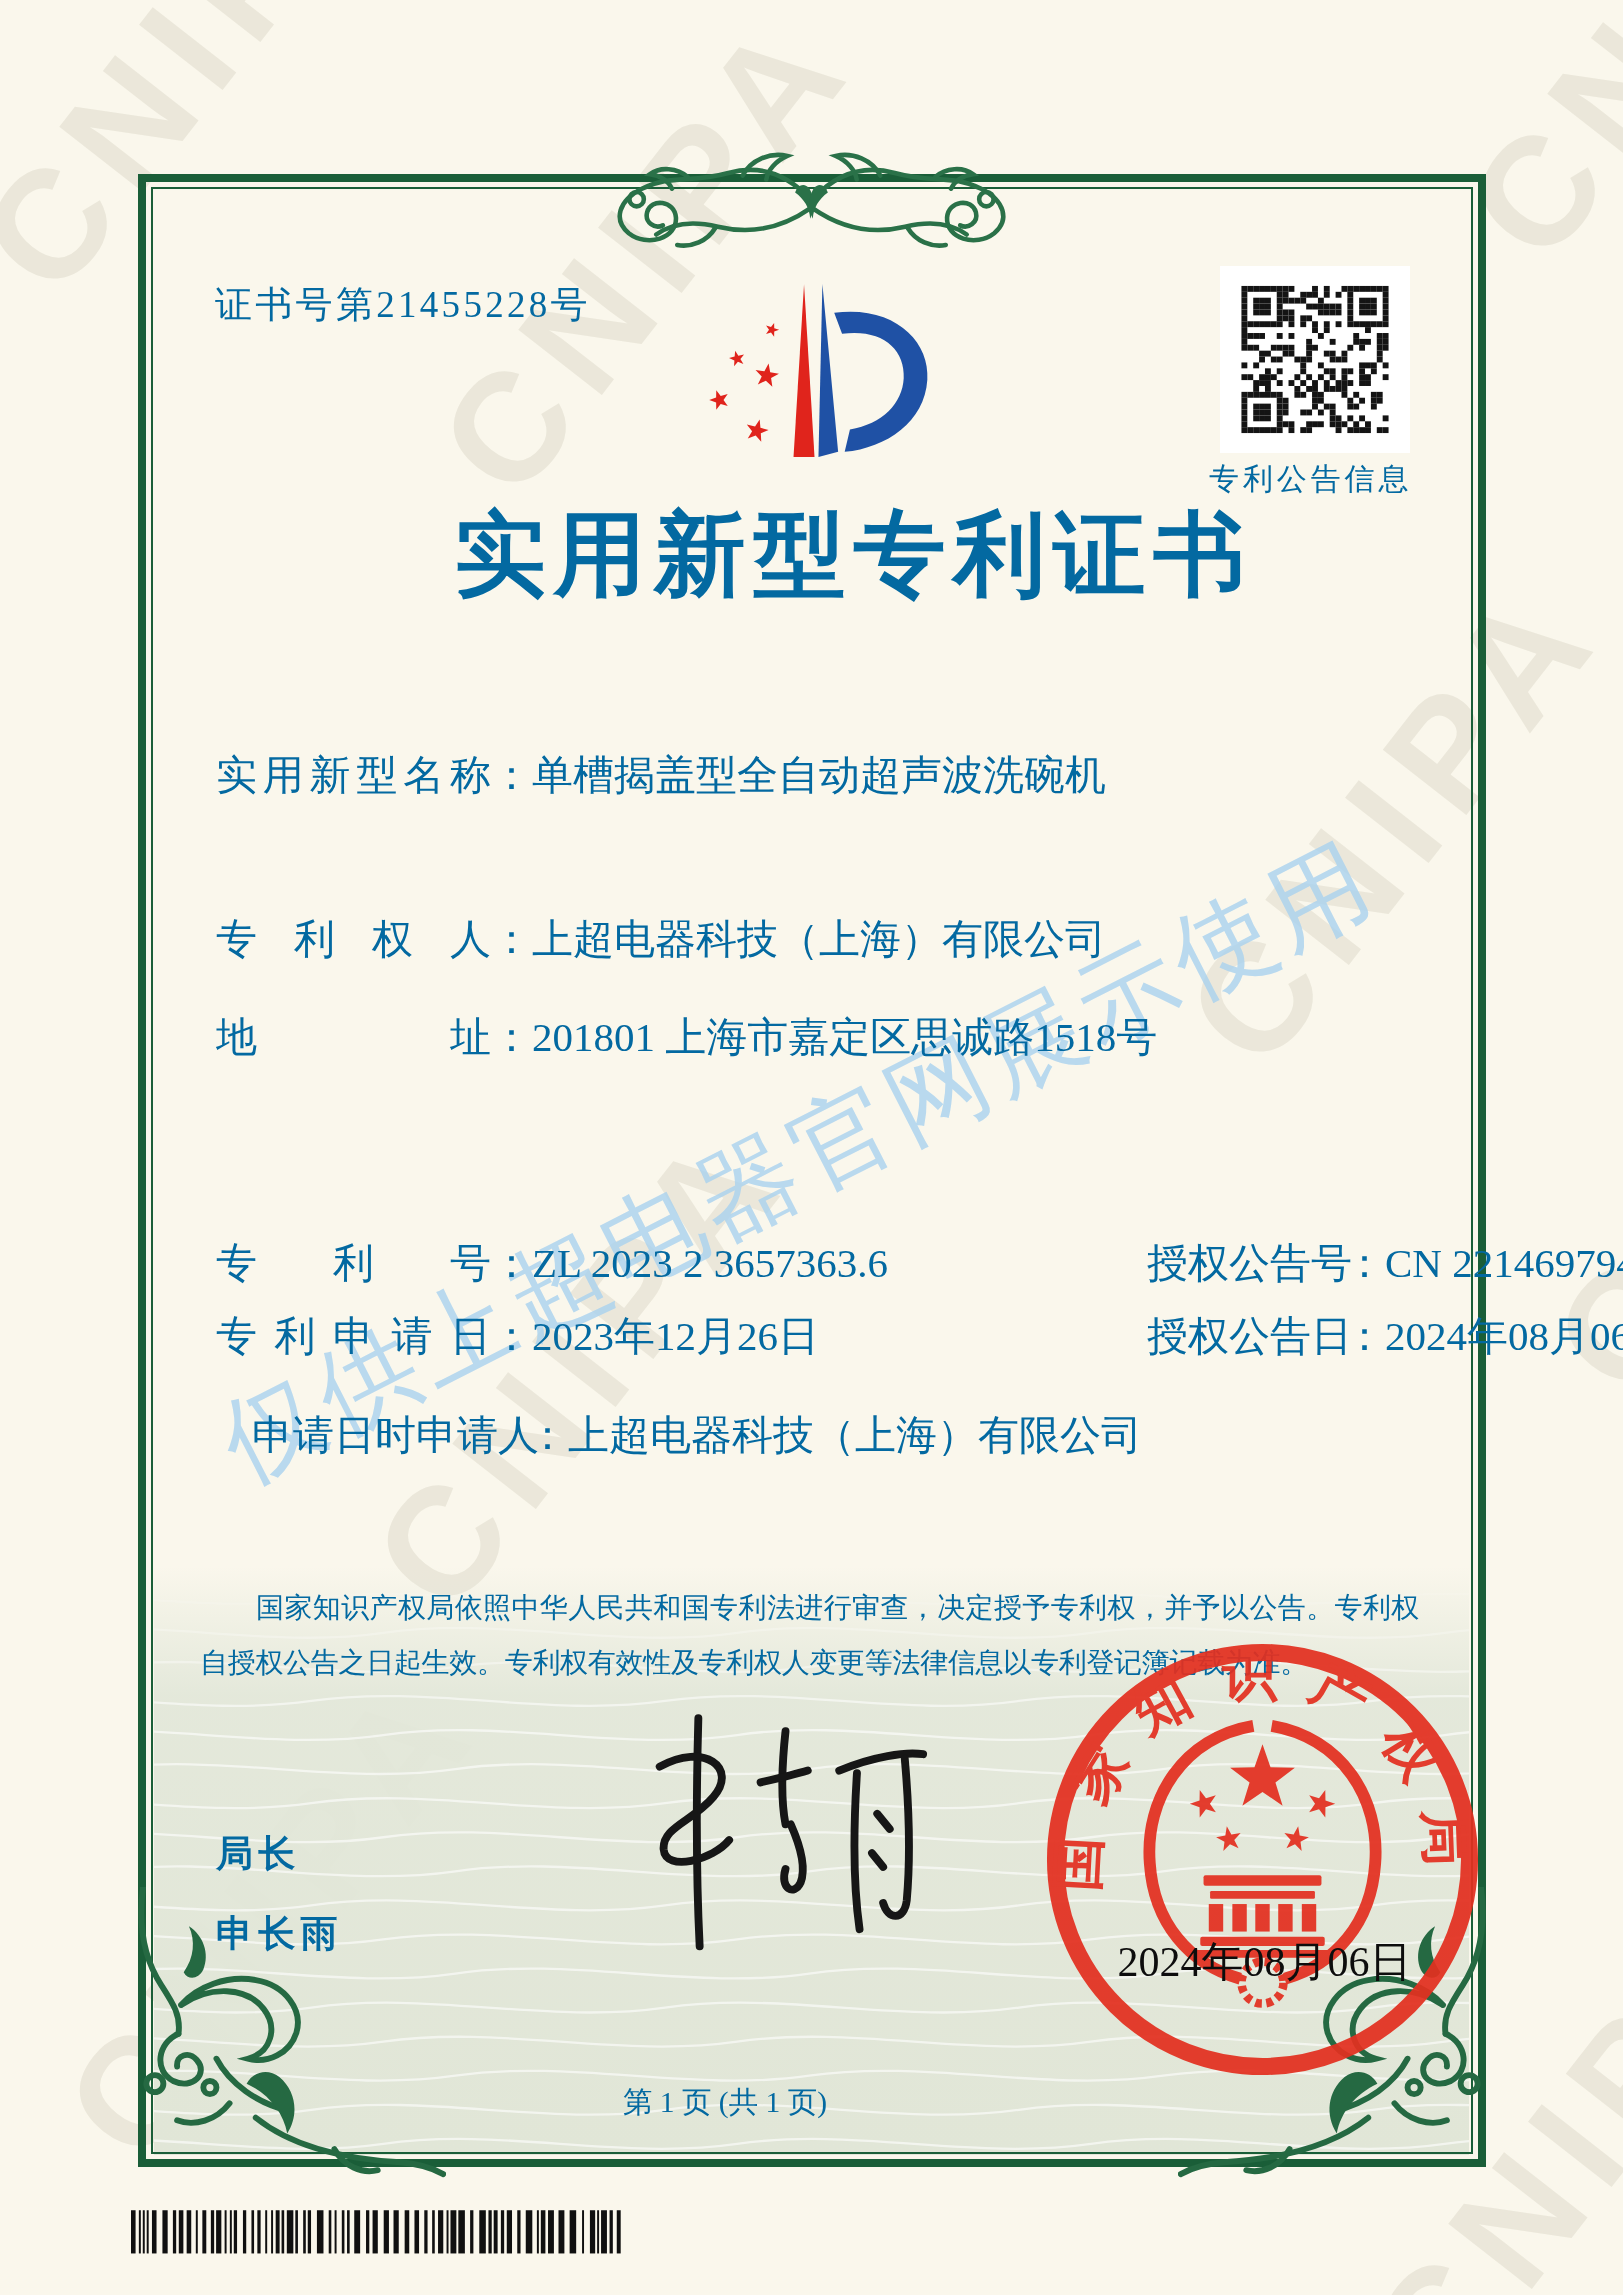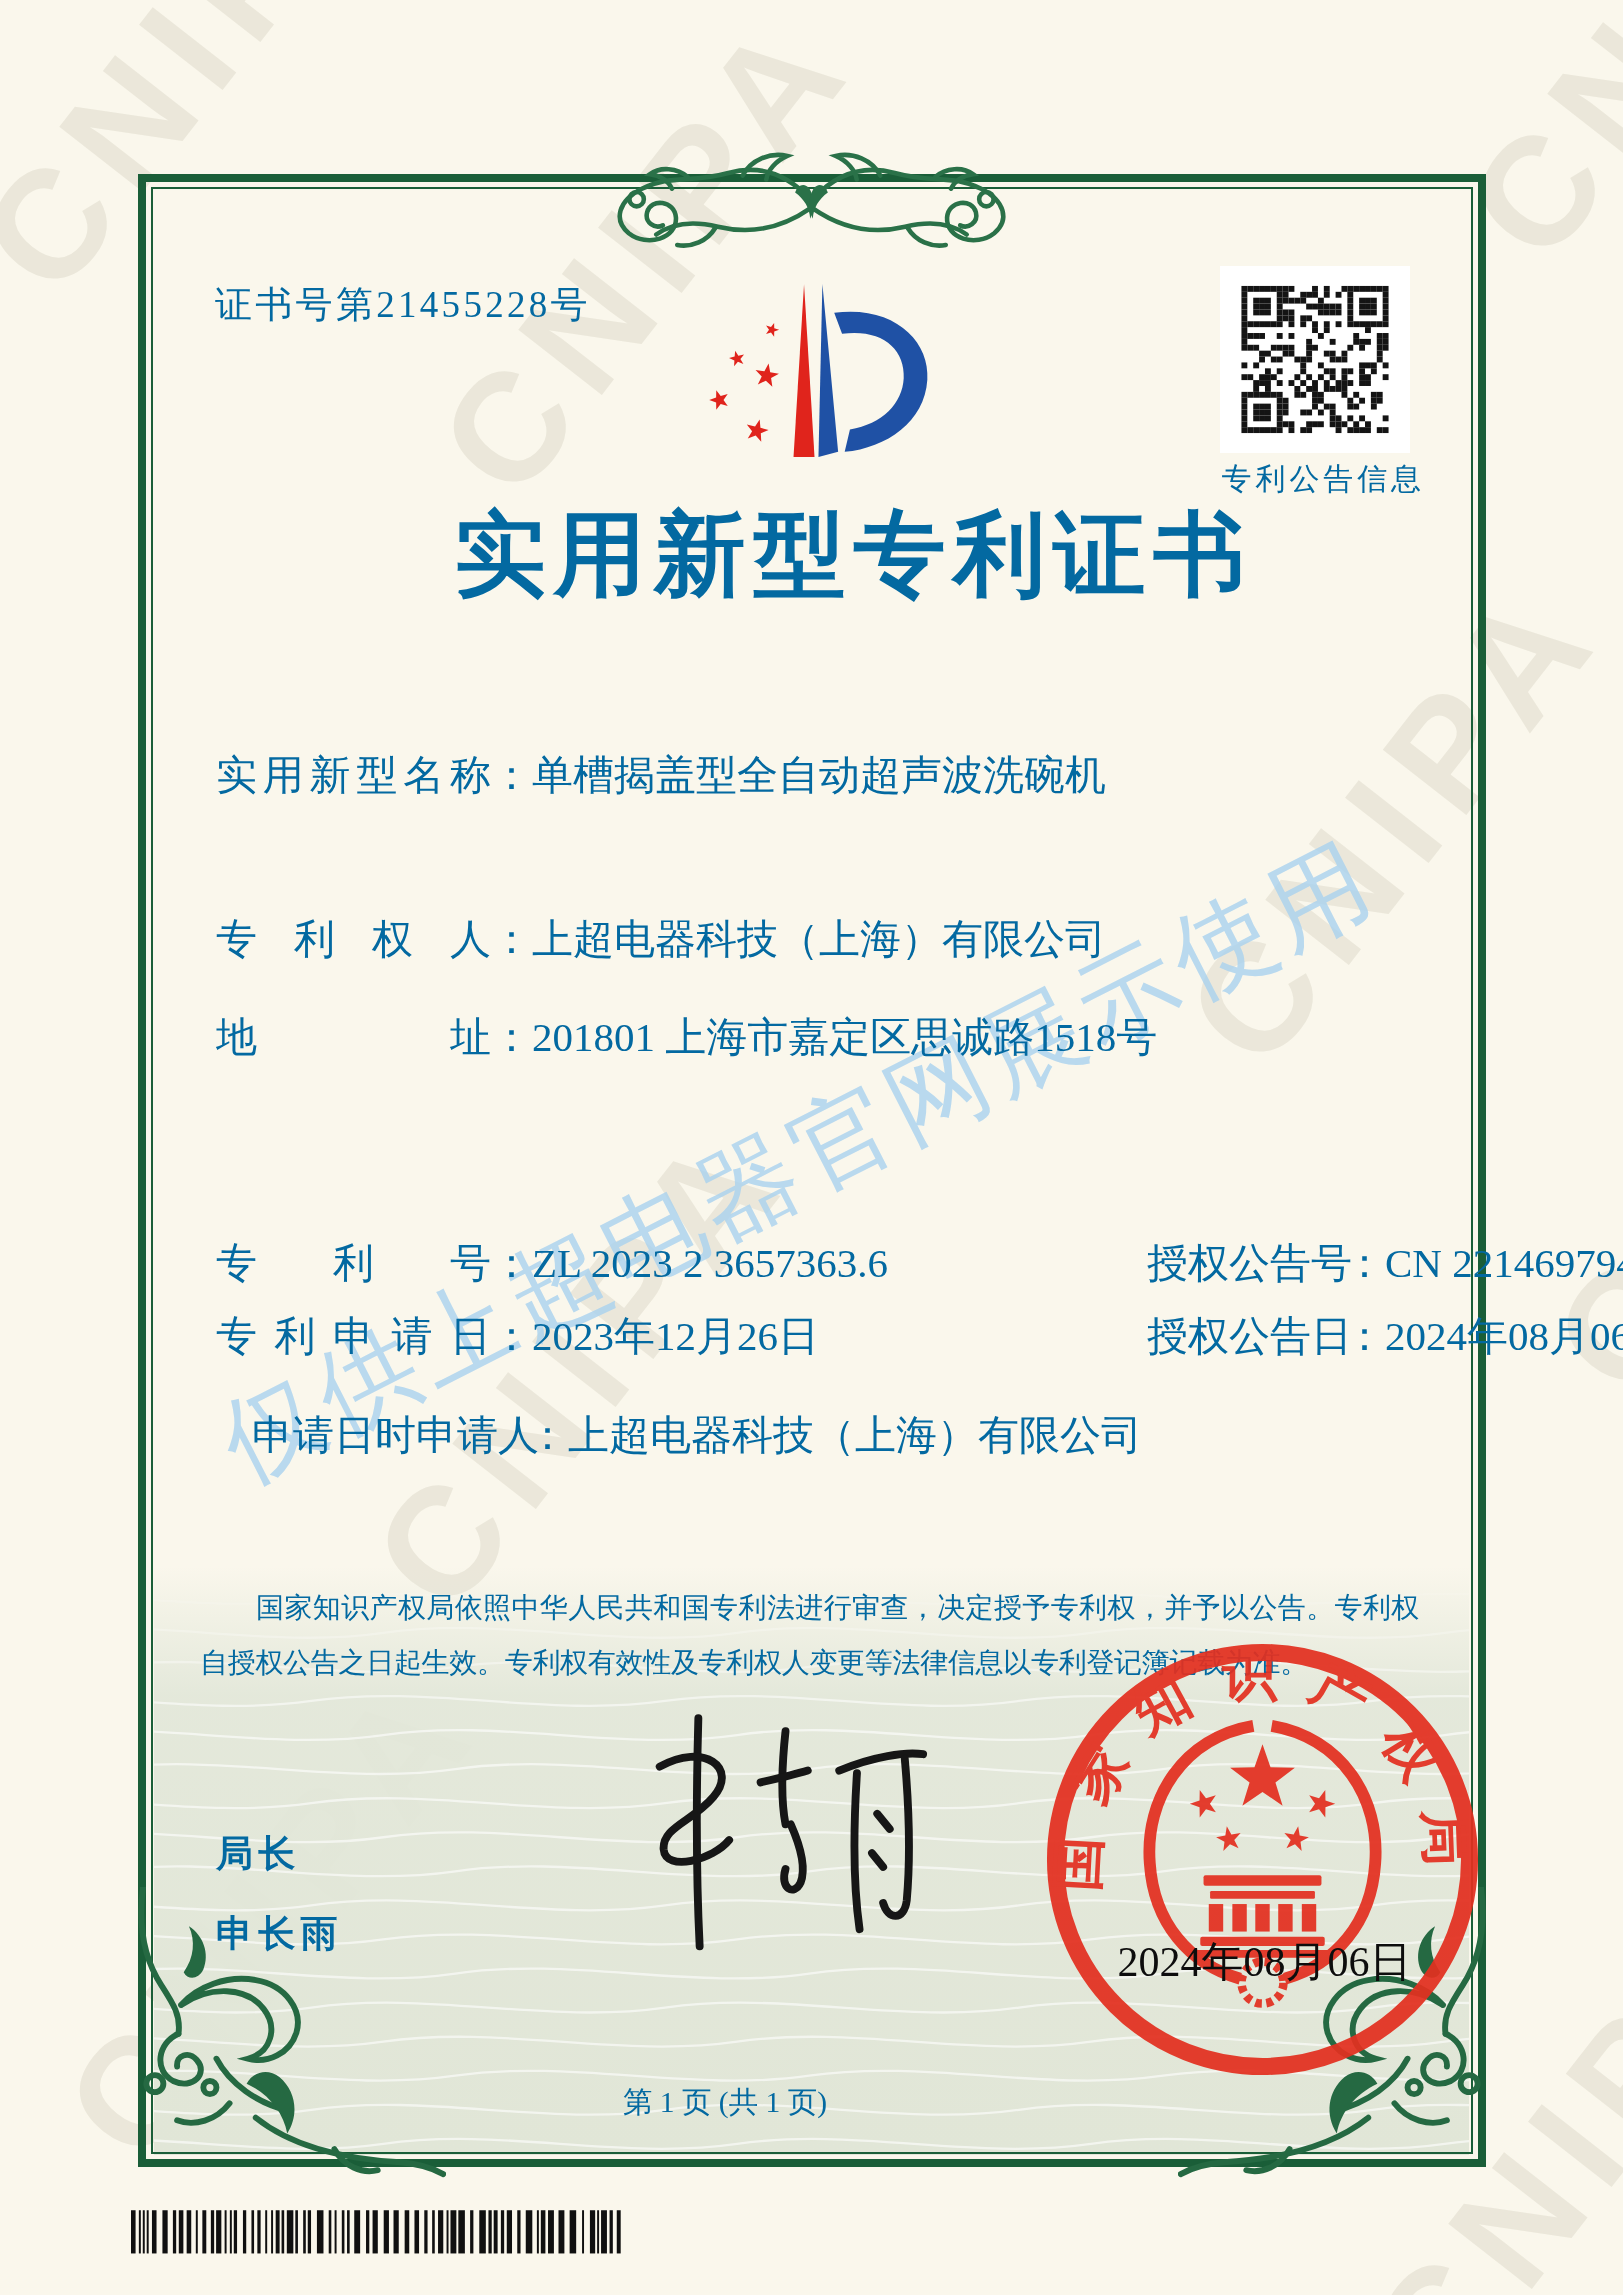--- a/index.html
+++ b/index.html
@@ -24,21 +24,21 @@
   #frame{position:absolute;left:138px;top:174px;width:1348px;height:1993px;z-index:3;
     border:8.5px solid #1a5e38;box-sizing:border-box;}
   #frame-inner{position:absolute;left:5.2px;top:5.2px;right:5.2px;bottom:5.2px;border:2.6px solid #1a5e38;}
   .ornament{position:absolute;z-index:4;}
 
   
   .content{position:absolute;z-index:6;color:#0369a1;}
   #cert-no{left:215px;top:280px;font-size:37px;letter-spacing:3.3px;}
   #title{left:0;top:493px;width:1623px;text-align:center;font-size:92px;font-weight:700;letter-spacing:7.9px;padding-left:42px;}
   #qr-box{left:1220px;top:266px;width:190px;height:187px;background:#fff;z-index:6;}
-  #qr-caption{left:1209px;top:459px;width:216px;text-align:right;font-size:30px;letter-spacing:3.9px;}
+  #qr-caption{left:1209px;top:459px;width:216px;text-align:left;font-size:30px;letter-spacing:3.9px;}
 
   .frow{position:absolute;left:216px;font-size:41px;white-space:nowrap;}
   .lab{display:inline-block;width:275px;text-align:justify;text-align-last:justify;vertical-align:top;}
   .lab2{display:inline-block;width:197px;text-align:justify;text-align-last:justify;vertical-align:top;}
   .rcol{position:absolute;left:931px;top:0;}
   .colon{display:inline-block;}
   #row-name{top:748px;} #row-patentee{top:912px;} #row-address{top:1010px;}
   #row-inventor{top:1110px;} #row-no{top:1208px;margin-top:28px;} #row-dates{top:1309px;}
   #row-appl{top:1408px;margin-left:36px;} #row-inv2{top:1507px;}
 

